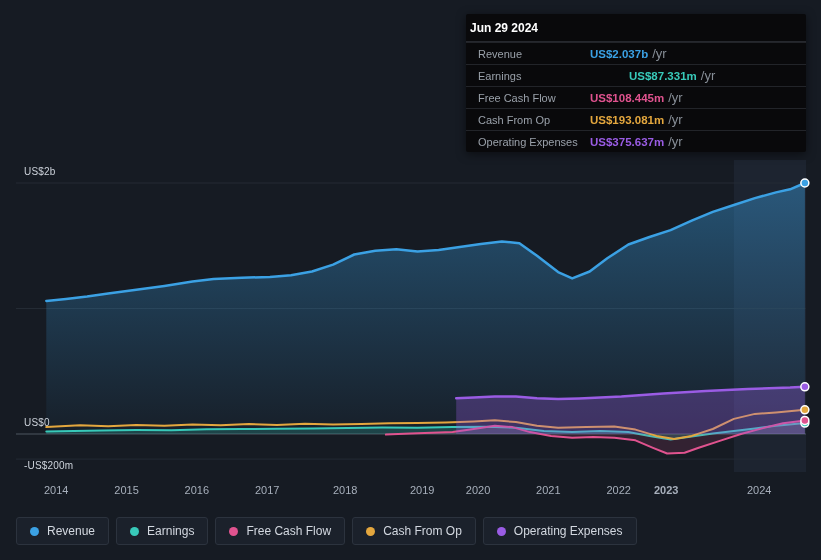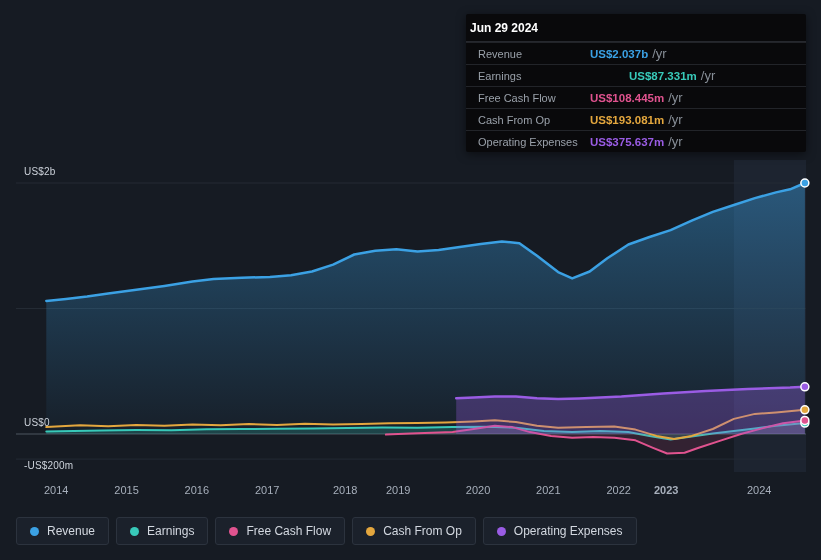--- a/index.html
+++ b/index.html
@@ -70,21 +70,21 @@
       <div class="ylab" style="top: 166px;">US$2b</div>
       <div class="ylab" style="top: 417px;">US$0</div>
       <div class="ylab" style="top: 460.1px;">-US$200m</div>
     </div>
   <div id="x-labels">
       <div class="xlab" style="left: 44px;">2014</div>
       <div class="xlab" style="left: 114.3px;">2015</div>
       <div class="xlab" style="left: 184.6px;">2016</div>
       <div class="xlab" style="left: 254.9px;">2017</div>
       <div class="xlab" style="left: 333px;">2018</div>
-      <div class="xlab" style="left: 386px;">2019</div>
+      <div class="xlab" style="left: 410px;">2019</div>
       <div class="xlab" style="left: 465.8px;">2020</div>
       <div class="xlab" style="left: 536.1px;">2021</div>
       <div class="xlab" style="left: 606.4px;">2022</div>
       <div class="xlab" style="left: 654px; font-weight: bold;">2023</div>
       <div class="xlab" style="left: 747px;">2024</div>
     </div>
   <div class="tooltip">
     <div class="t-head">Jun 29 2024</div>
     <div id="tooltip-rows">
         <div class="t-row sep">

